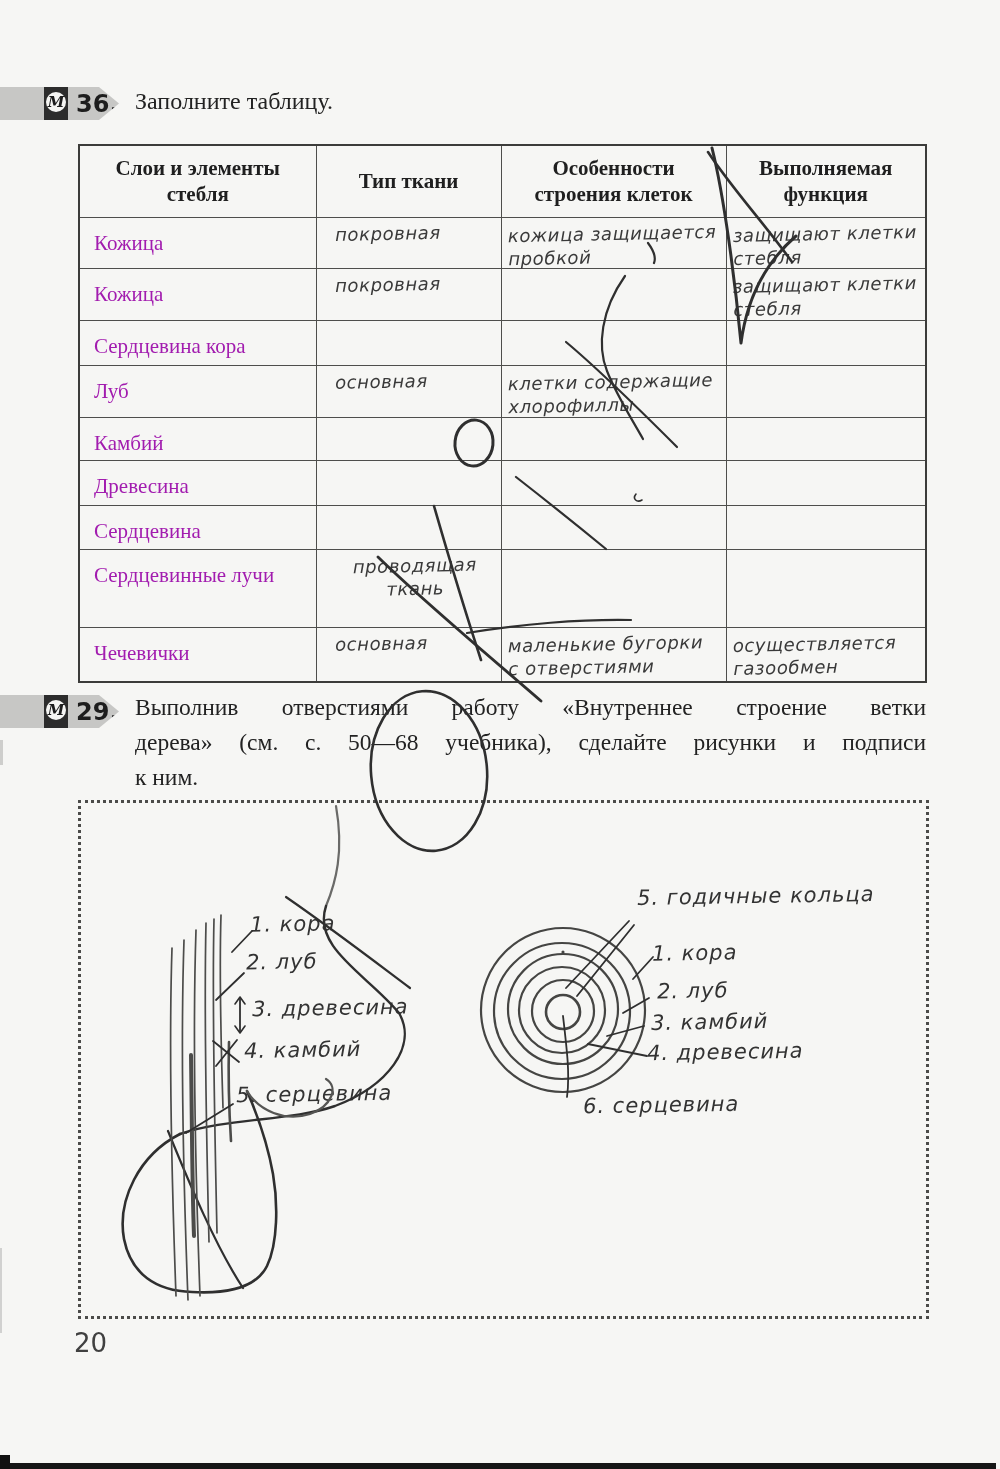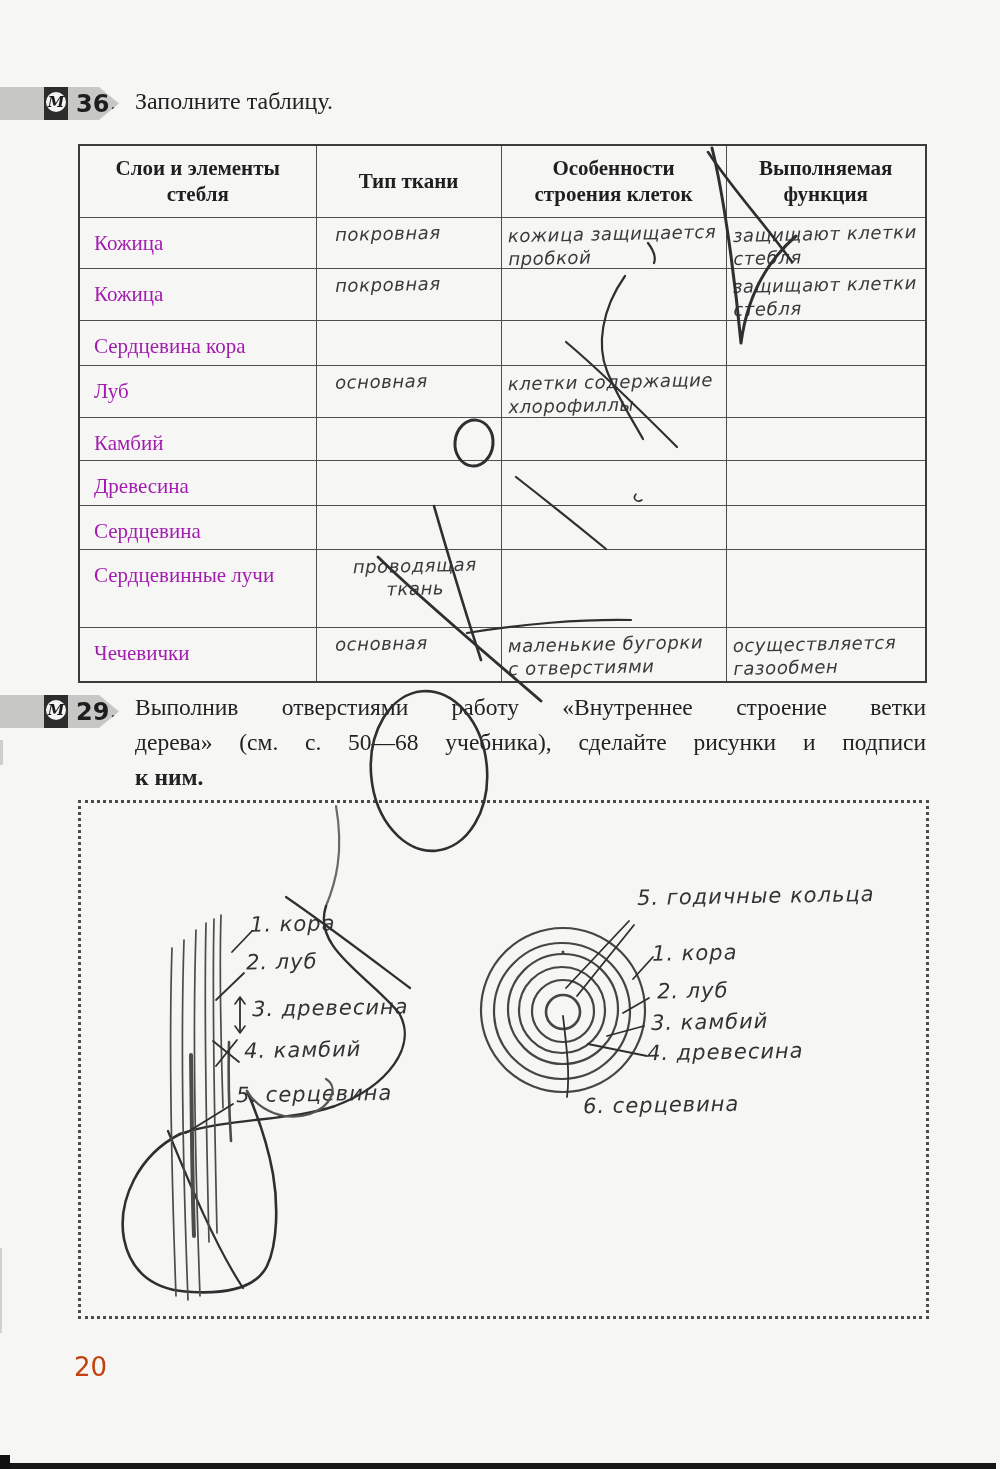--- a/index.html
+++ b/index.html
@@ -23,35 +23,35 @@
   .tbl{border:2px solid #3c3c3a;}
   .tbl th{font-weight:bold;font-size:21px;text-align:center;vertical-align:middle;line-height:1.25;color:#1f1f1f;}
   .tbl td.layer{font-size:21px;padding-left:14px;padding-top:12px;line-height:1.25;color:#a21caf;}
   .hand{font-family:"DejaVu Sans", sans-serif;font-style:italic;font-size:18px;line-height:1.3;
     color:#3a3a3a;letter-spacing:0.6px;display:inline-block;transform:rotate(-1.2deg);}
   td .hand{padding-top:4px;}
   td.c2 .hand{padding-left:12px;}
   
   .para{position:absolute;left:135px;top:690px;width:791px;font-size:23.5px;line-height:35px;color:#222;}
   .para .ln{text-align:justify;text-align-last:justify;}
-  .para .ln:last-child{text-align-last:left;font-weight:bold;}
+  .para .ln:last-child{text-align-last:left;}
   
   .dotbox{position:absolute;left:78px;top:800px;width:845px;height:513px;border:3px dotted #4b4b49;}
   
   .dlabel{position:absolute;font-family:"DejaVu Sans", sans-serif;font-style:italic;
     font-size:21px;color:#333;letter-spacing:1px;white-space:nowrap;transform:rotate(-1deg);}
   
   .overlay{position:absolute;left:0;top:0;pointer-events:none;}
   .overlay path,.overlay ellipse,.overlay circle,.overlay line{fill:none;stroke:#2f2f2f;
     stroke-width:2.2;stroke-linecap:round;stroke-linejoin:round;}
   .overlay .drawpen{stroke:#4c4c4a;stroke-width:1.7;}
   .overlay .thick{stroke-width:4;}
   .overlay .ring{stroke:#454543;stroke-width:2.2;}
   
-  .pageno{position:absolute;left:74px;top:1328px;font:26px "DejaVu Sans", sans-serif;color:#c2410c;margin-top:24px;}
+  .pageno{position:absolute;left:74px;top:1328px;font:26px "DejaVu Sans", sans-serif;color:#404040;}
   .edge1{position:absolute;left:0;top:740px;width:3px;height:25px;background:#a6a6a4;opacity:.5;}
   .edge2{position:absolute;left:0;top:1248px;width:2px;height:85px;background:#b9b9b7;opacity:.6;}
   .botbar{position:absolute;left:8px;top:1463px;width:988px;height:6px;background:#161616;}
   .botsq{position:absolute;left:0;top:1455px;width:10px;height:14px;background:#111;}
 </style>
 </head>
 <body>
 
 <div class="page">
 

